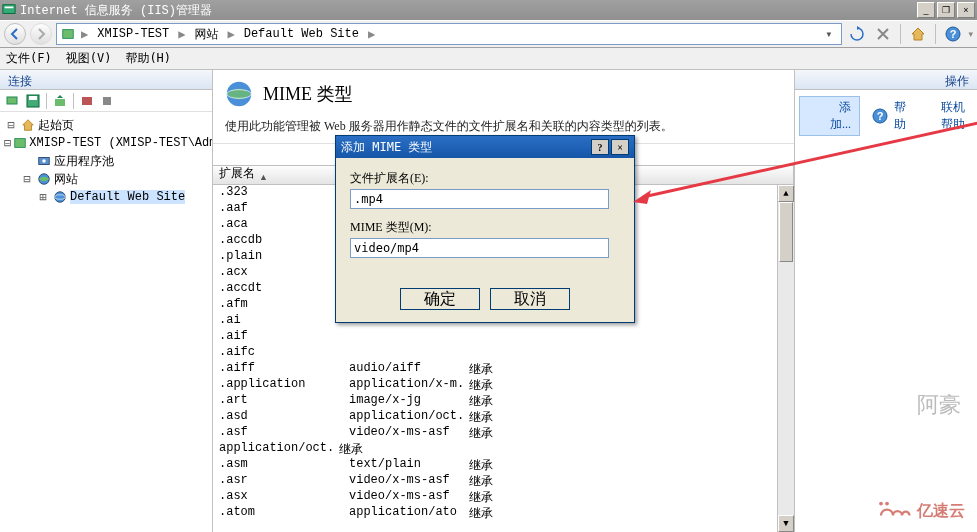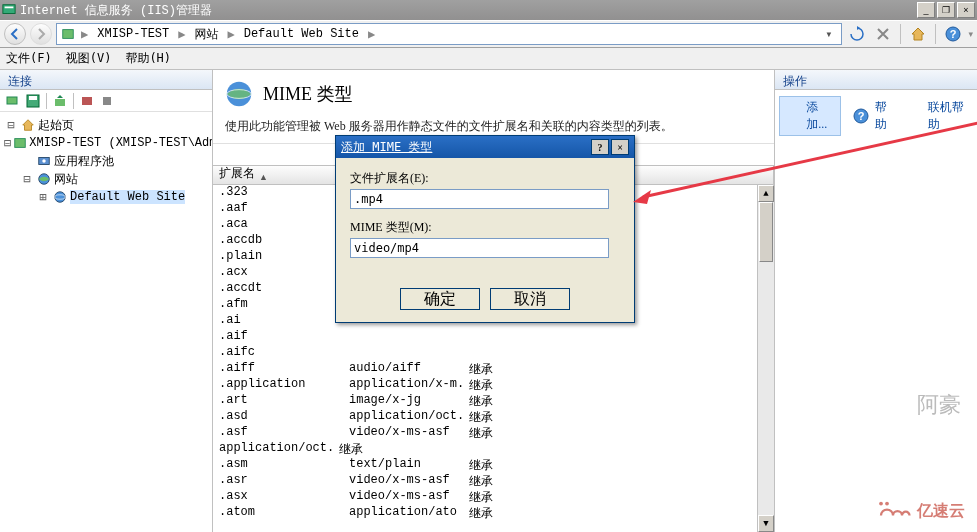--- a/index.html
+++ b/index.html
@@ -94,23 +94,24 @@
       background:#fff;
     }
     .panel-center {
       flex: 1;
       border-right: 1px solid #c0c0c0;
       display:flex;flex-direction:column;
       min-width:0;
       position: relative;
     }
     .panel-right {
-      width: 202px;
+      width: 182px;
       display:flex;flex-direction:column;
       background:#fff;
+      text-align:right;
     }
     .panel-header {
       background: linear-gradient(to bottom, #f4f7fb, #dbe6f4);
       height: 20px;
       padding: 3px 8px;
       border-bottom: 1px solid #c0c0c0;
       font-family: "SimSun";
       color: #15428b;
       font-weight: normal;
     }
@@ -193,21 +194,21 @@
       width:300px;
       background:#ece9d8;
       border:1px solid #003c74;
       box-shadow:2px 2px 4px rgba(0,0,0,0.4);
       z-index:50;
     }
     .dlg-title{
       height:22px;background:linear-gradient(to bottom,#2a6fc5,#1556a8);
       color:#fff;display:flex;align-items:center;padding:0 5px;font-family:"SimSun";
     }
-    .dlg-title .dt-text{flex:1;font-family:Consolas,"SimSun",monospace;text-decoration:underline;}
+    .dlg-title .dt-text{flex:1;font-family:Consolas,"SimSun",monospace;}
     .dlg-title .dbtn{
       width:18px;height:16px;margin-left:2px;
       background:#d4d0c8;border:1px solid #003c74;
       display:flex;align-items:center;justify-content:center;color:#000;font-size:10px;font-weight:bold;
     }
     .dlg-body{padding:12px 14px;font-family:"SimSun";}
     .dlg-body label{display:block;margin-bottom:2px;}
     .dlg-body input{
       width:96%;height:20px;border:1px solid #7a9cc6;padding:1px 3px;
       font-family:Consolas,monospace;font-size:12px;margin-bottom:10px;

